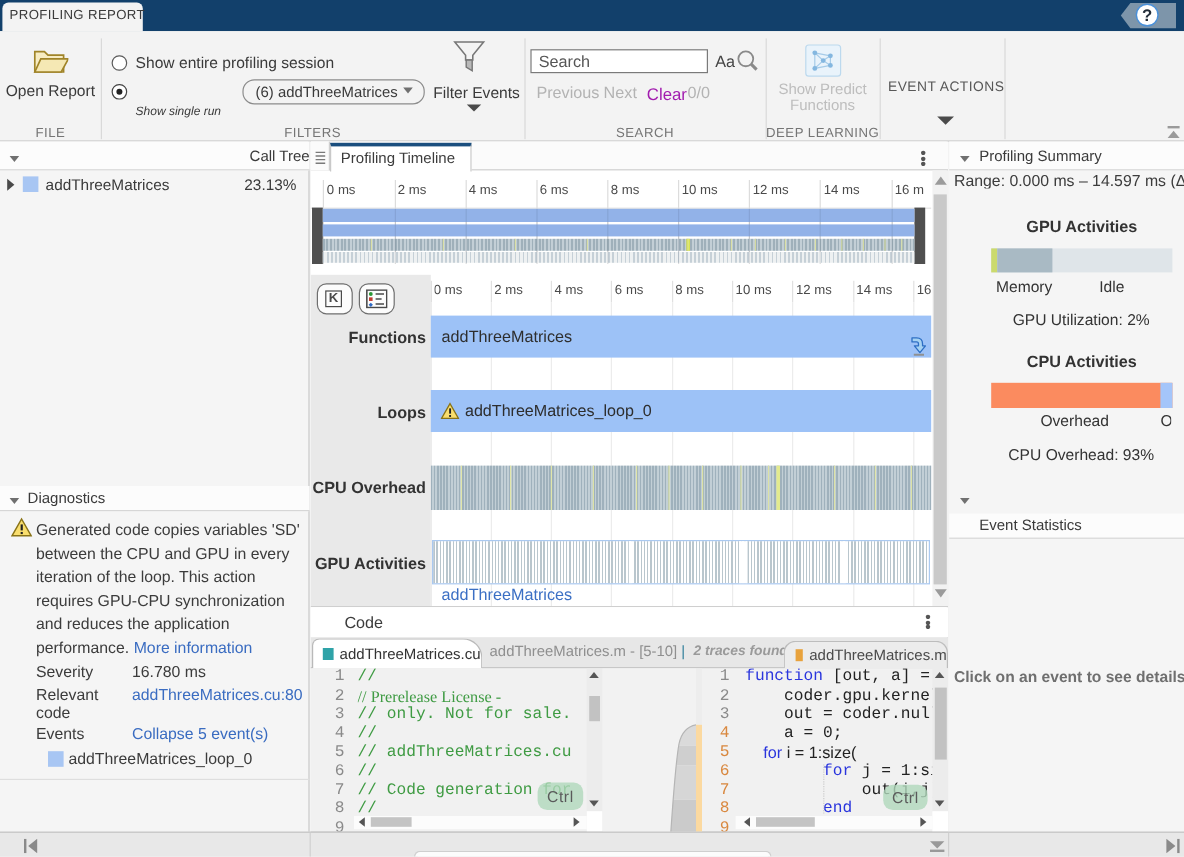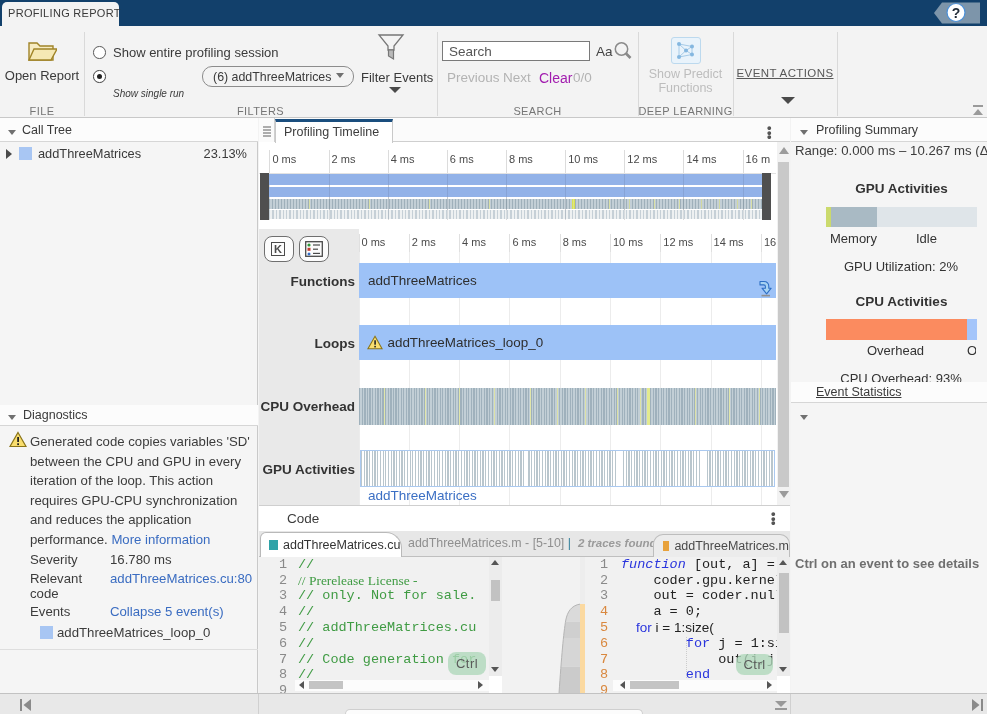--- a/index.html
+++ b/index.html
@@ -88,28 +88,28 @@
   <g fill="#84b7e0">
     <circle cx="5" cy="5" r="2"></circle>
       <circle cx="5" cy="18" r="2"></circle>
     <circle cx="18" cy="7.5" r="2"></circle>
       <circle cx="18" cy="15.5" r="2"></circle>
     <circle cx="12" cy="11.5" r="2"></circle>
   </g>
 </svg>
 <div class="abs" style="left:638px;top:67px;width:95px;text-align:center;font-size:12.5px;color:#bdbdbd;">Show Predict<br>Functions</div>
 
-<div class="abs" style="left:733px;top:67px;width:104px;text-align:center;font-size:11.5px;color:#585858;letter-spacing:0.4px;text-decoration:underline;">EVENT ACTIONS</div>
+<div class="abs" style="left:733px;top:67px;width:104px;text-align:right;font-size:11.5px;color:#585858;letter-spacing:0.4px;">EVENT ACTIONS</div>
 <div class="abs" style="left:781px;top:97px;width:0;height:0;border-left:7px solid transparent;border-right:7px solid transparent;border-top:7.5px solid #4a4a4a;"></div>
 
 <div class="abs" style="left:973px;top:104.5px;width:10px;height:2.5px;background:#9a9a9a;"></div>
 <div class="abs" style="left:973px;top:109px;width:0;height:0;border-left:5px solid transparent;border-right:5px solid transparent;border-bottom:6.5px solid #9a9a9a;"></div>
 
 <div class="abs" style="left:0;top:118px;width:258px;height:576px;background:#f5f5f5;border-right:1px solid #c9c9c9;"></div>
-<div class="hdr vc" style="left:0;top:118px;width:258px;height:24px;">
+<div class="hdr vc" style="left:0;top:118px;width:258px;height:24px;justify-content:flex-end;">
     <span style="margin-left:22px;">Call Tree</span>
   </div>
 <div class="abs caret" style="left:8px;top:130px;"></div>
 
 <div class="abs" style="left:6px;top:149px;width:0;height:0;border-top:5px solid transparent;border-bottom:5px solid transparent;border-left:6px solid #4a4a4a;"></div>
 <div class="abs" style="left:19px;top:147px;width:13px;height:13px;background:#a8c6f3;"></div>
 <div class="abs vc" style="left:38px;top:146px;height:15px;font-size:12.8px;color:#3a3a3a;">addThreeMatrices</div>
 <div class="abs vc" style="left:180px;top:146px;width:67px;height:15px;justify-content:flex-end;font-size:12.8px;color:#3a3a3a;">23.13%</div>
 
 <div class="hdr vc" style="left:0;top:405px;width:258px;height:21px;">
@@ -368,21 +368,21 @@
     <div class="abs" style="left:585px;top:572.5999999999999px;width:23px;text-align:right;font-family:'Liberation Mono',monospace;font-size:13.5px;color:#8a8a8a;">2</div>
     <div class="abs" style="left:585px;top:588.4px;width:23px;text-align:right;font-family:'Liberation Mono',monospace;font-size:13.5px;color:#8a8a8a;">3</div>
     <div class="abs" style="left:585px;top:604.1999999999999px;width:23px;text-align:right;font-family:'Liberation Mono',monospace;font-size:13.5px;color:#d9883f;">4</div>
     <div class="abs" style="left:585px;top:620px;width:23px;text-align:right;font-family:'Liberation Mono',monospace;font-size:13.5px;color:#d9883f;">5</div>
     <div class="abs" style="left:585px;top:635.8px;width:23px;text-align:right;font-family:'Liberation Mono',monospace;font-size:13.5px;color:#d9883f;">6</div>
     <div class="abs" style="left:585px;top:651.5999999999999px;width:23px;text-align:right;font-family:'Liberation Mono',monospace;font-size:13.5px;color:#d9883f;">7</div>
     <div class="abs" style="left:585px;top:667.4px;width:23px;text-align:right;font-family:'Liberation Mono',monospace;font-size:13.5px;color:#d9883f;">8</div>
     <div class="abs" style="left:585px;top:683.1999999999999px;width:23px;text-align:right;font-family:'Liberation Mono',monospace;font-size:13.5px;color:#d9883f;">9</div>
   </div>
 <div id="code-right">
-    <div class="abs" style="left:621px;top:556.8px;width:156px;overflow:hidden;white-space:nowrap;font-family:'Liberation Mono',monospace;font-size:13.5px;color:#222;"><span style="color:#2a35dd;font-style:italic;">function</span> [out, a] = ad</div>
+    <div class="abs" style="left:621px;top:556.8px;width:156px;overflow:hidden;white-space:nowrap;font-family:'Liberation Mono',monospace;font-size:13.5px;color:#222;"><span style="color:#2a35dd;">function</span> [out, a] = ad</div>
     <div class="abs" style="left:621px;top:572.5999999999999px;width:156px;overflow:hidden;white-space:nowrap;font-family:'Liberation Mono',monospace;font-size:13.5px;color:#222;">&nbsp;&nbsp;&nbsp;&nbsp;coder.gpu.kernelf</div>
     <div class="abs" style="left:621px;top:588.4px;width:156px;overflow:hidden;white-space:nowrap;font-family:'Liberation Mono',monospace;font-size:13.5px;color:#222;">&nbsp;&nbsp;&nbsp;&nbsp;out = coder.nullc</div>
     <div class="abs" style="left:621px;top:604.1999999999999px;width:156px;overflow:hidden;white-space:nowrap;font-family:'Liberation Mono',monospace;font-size:13.5px;color:#222;">&nbsp;&nbsp;&nbsp;&nbsp;a = 0;</div>
     <div class="abs" style="left:621px;top:620px;width:156px;overflow:hidden;white-space:nowrap;font-family:Liberation Sans, sans-serif;font-size:13.5px;color:#222;">&nbsp;&nbsp;&nbsp;&nbsp;<span style="color:#2a35dd;">for</span> i = 1:size(</div>
     <div class="abs" style="left:621px;top:635.8px;width:156px;overflow:hidden;white-space:nowrap;font-family:'Liberation Mono',monospace;font-size:13.5px;color:#222;">&nbsp;&nbsp;&nbsp;&nbsp;&nbsp;&nbsp;&nbsp;&nbsp;<span style="color:#2a35dd;">for</span> j = 1:si</div>
     <div class="abs" style="left:621px;top:651.5999999999999px;width:156px;overflow:hidden;white-space:nowrap;font-family:'Liberation Mono',monospace;font-size:13.5px;color:#222;">&nbsp;&nbsp;&nbsp;&nbsp;&nbsp;&nbsp;&nbsp;&nbsp;&nbsp;&nbsp;&nbsp;&nbsp;out(i,j)</div>
     <div class="abs" style="left:621px;top:667.4px;width:156px;overflow:hidden;white-space:nowrap;font-family:'Liberation Mono',monospace;font-size:13.5px;color:#222;">&nbsp;&nbsp;&nbsp;&nbsp;&nbsp;&nbsp;&nbsp;&nbsp;<span style="color:#2a35dd;">end</span></div>
   </div>
 <div class="abs" style="left:686px;top:637px;width:1px;height:41px;border-left:1px dotted #cccccc;"></div>
 
@@ -398,39 +398,39 @@
 <div class="abs" style="left:767px;top:681px;width:0;height:0;border-top:4px solid transparent;border-bottom:4px solid transparent;border-left:5.5px solid #555;"></div>
 
 <div class="abs vc" style="left:448px;top:652px;width:38px;height:22.5px;background:rgba(176,216,188,0.8);border-radius:8px;justify-content:center;font-size:13px;letter-spacing:0.5px;color:#5a5a5a;">Ctrl</div>
 <div class="abs vc" style="left:736px;top:653.5px;width:37px;height:21px;background:rgba(176,216,188,0.8);border-radius:8px;justify-content:center;font-size:13px;letter-spacing:0.5px;color:#5a5a5a;">Ctrl</div>
 
 <div class="abs" style="left:791px;top:118px;width:196px;height:576px;background:#f5f5f5;"></div>
 <div class="hdr vc" style="left:791px;top:118px;width:196px;height:24px;">
     <span style="margin-left:25px;">Profiling Summary</span>
   </div>
 <div class="abs caret" style="left:800px;top:130px;"></div>
-<div class="abs vc" style="left:795px;top:143px;width:192px;height:14px;overflow:hidden;font-size:13.2px;color:#3c3c3c;white-space:nowrap;">Range: 0.000 ms – 10.267 ms (Δ</div>
+<div class="abs vc" style="left:795px;top:143px;width:192px;height:14px;overflow:hidden;font-size:13.2px;color:#3c3c3c;white-space:nowrap;">Range: 0.000 ms – 14.597 ms (Δ</div>
 <div class="abs" style="left:826px;top:181px;width:151px;text-align:center;font-size:13.5px;font-weight:bold;color:#333;">GPU Activities</div>
 <div class="abs" style="left:826px;top:206.5px;width:151px;height:20.5px;background:#dfe5e9;"></div>
 <div class="abs" style="left:826px;top:206.5px;width:4.5px;height:20.5px;background:#cbda6d;"></div>
 <div class="abs" style="left:830.5px;top:206.5px;width:46.5px;height:20.5px;background:#a9bac4;"></div>
 <div class="abs" style="left:830px;top:231px;font-size:13px;color:#333;">Memory</div>
 <div class="abs" style="left:916px;top:231px;font-size:13px;color:#333;">Idle</div>
 <div class="abs" style="left:791px;top:258.5px;width:220px;text-align:center;font-size:13px;color:#333;">GPU Utilization: 2%</div>
 <div class="abs" style="left:826px;top:294px;width:151px;text-align:center;font-size:13.5px;font-weight:bold;color:#333;">CPU Activities</div>
 <div class="abs" style="left:826px;top:319px;width:151px;height:21px;background:#fb8b5f;"></div>
 <div class="abs" style="left:966.5px;top:319px;width:10.5px;height:21px;background:#a4c5fa;"></div>
 <div class="abs" style="left:867px;top:343px;font-size:13px;color:#333;">Overhead</div>
 <div class="abs" style="left:967px;top:343px;width:9px;overflow:hidden;font-size:13px;color:#333;">Other</div>
 <div class="abs" style="left:791px;top:371px;width:220px;text-align:center;font-size:13px;color:#333;">CPU Overhead: 93%</div>
-<div class="hdr vc" style="left:791px;top:382px;width:196px;height:21px;text-decoration:underline;">
+<div class="hdr vc" style="left:791px;top:428px;width:196px;height:21px;">
     <span style="margin-left:25px;">Event Statistics</span>
   </div>
 <div class="abs caret" style="left:800px;top:415px;"></div>
-<div class="abs" style="left:795px;top:556px;width:192px;height:15px;overflow:hidden;font-size:13px;font-weight:bold;color:#6f6f6f;white-space:nowrap;">Ctrl on an event to see details</div>
+<div class="abs" style="left:795px;top:556px;width:192px;height:15px;overflow:hidden;font-size:13px;font-weight:bold;color:#6f6f6f;white-space:nowrap;">Click on an event to see details</div>
 
 <div class="abs" style="left:0;top:693px;width:987px;height:21px;background:#e8e8e8;border-top:1px solid #c2c2c2;"></div>
 <div class="abs" style="left:258px;top:694px;width:1px;height:20px;background:#d0d0d0;"></div>
 <div class="abs" style="left:790px;top:694px;width:1px;height:20px;background:#d0d0d0;"></div>
 <svg class="abs" style="left:19px;top:699px;width:14px;height:12px;" viewBox="0 0 14 12">
   <line x1="2" y1="0" x2="2" y2="12" stroke="#8a8a8a" stroke-width="2"></line>
   <polygon points="12,0 12,12 4.5,6" fill="#8a8a8a"></polygon>
 </svg>
 <div class="abs" style="left:774.5px;top:701px;width:0;height:0;border-left:6.2px solid transparent;border-right:6.2px solid transparent;border-top:6.5px solid #999;"></div>
 <div class="abs" style="left:774.5px;top:708.2px;width:12.5px;height:2.2px;background:#999;"></div>

